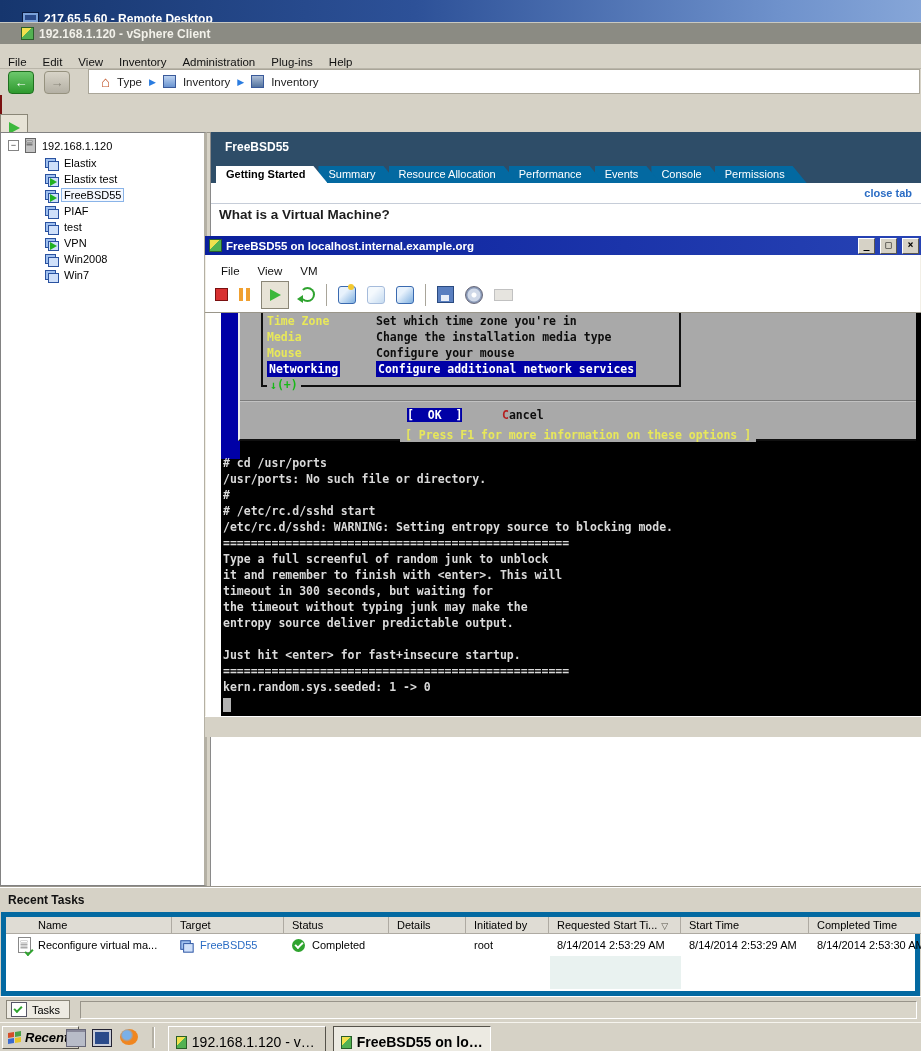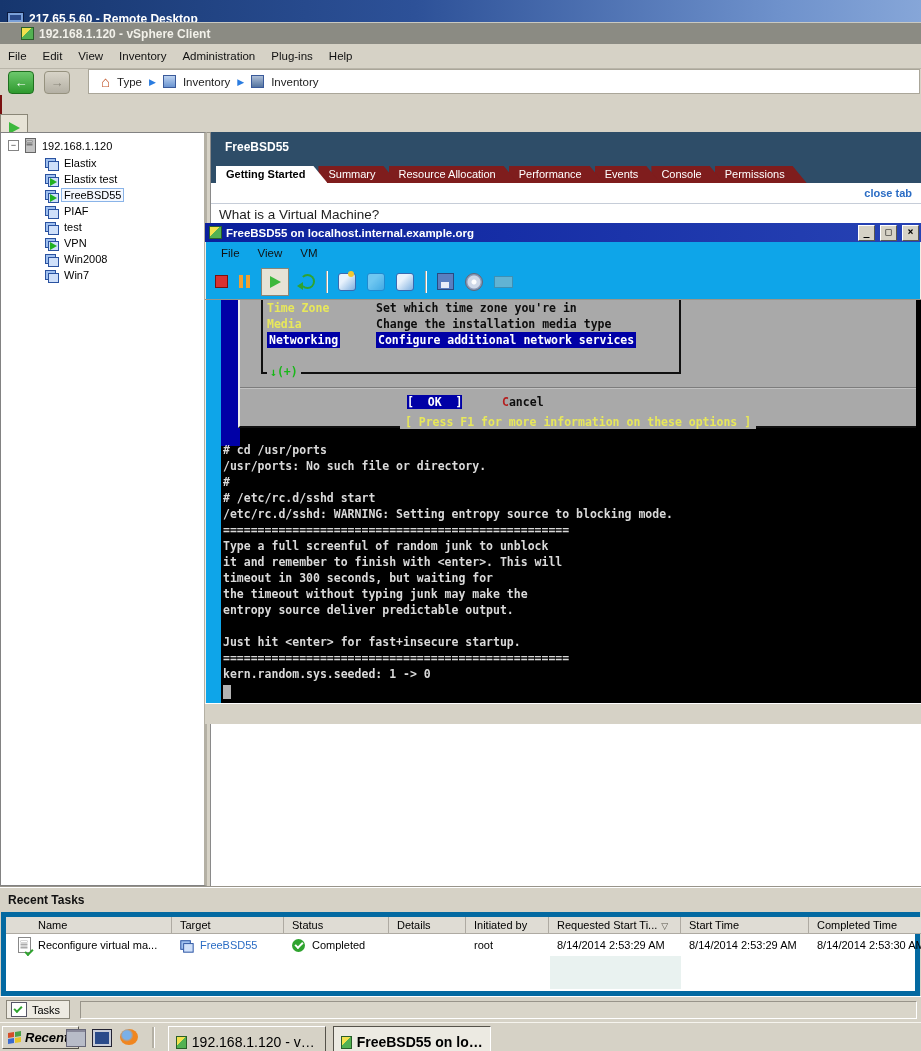--- a/index.html
+++ b/index.html
@@ -4,32 +4,32 @@
 <style>
   html,body{margin:0;padding:0}
   body{width:921px;height:1051px;position:relative;overflow:hidden;
        background:#D6D2C6;font-family:"Liberation Sans",sans-serif;
        -webkit-font-smoothing:none}
   .abs{position:absolute}
 
   
   #rd-bar{left:0;top:0;width:921px;height:38px;
     background:linear-gradient(90deg,#16366e 0%,#2d5198 45%,#6f92cc 85%,#86a6d8 100%);
-    display:flex;align-items:center;gap:5px;padding-left:7px;box-sizing:border-box}
+    display:flex;align-items:center;gap:5px;padding-left:22px;box-sizing:border-box}
   #rd-bar .t{color:#fff;font-weight:bold;font-size:12px}
   .ic-rd{width:15px;height:12px;border:1px solid #0a1a40;background:#7aa0d8;position:relative}
   .ic-rd::after{content:"";position:absolute;left:2px;top:2px;right:2px;height:5px;background:#2a4a8a}
   #vs-bar{left:0;top:22px;width:921px;height:22px;background:#8b8b83;border-top:1px solid #c9c9c2;
     display:flex;align-items:center;gap:5px;padding-left:21px;box-sizing:border-box}
   #vs-bar .t{color:#f2f1ea;font-weight:bold;font-size:12px}
   .ic-vmw{width:13px;height:13px;border:1px solid #295f29;box-sizing:border-box;
     background:linear-gradient(135deg,#f2e14e 0 42%,#52b152 42% 100%)}
 
   
-  .menubar{display:flex;align-items:center;font-size:11.5px;color:#111}
+  .menubar{display:flex;align-items:flex-end;font-size:11.5px;color:#111}
   #menubar{left:0;top:44px;width:921px;height:24px;border-bottom:1px solid #b9b5a9}
   .menu-item{padding:0 8px;cursor:default}
 
   
   #navbar{left:0;top:68px;width:921px;height:28px}
   .nav-btn{position:absolute;top:3px;width:24px;height:21px;border-radius:4px;
     display:flex;align-items:center;justify-content:center;font-weight:bold;font-size:13px}
   .nav-back{left:8px;background:linear-gradient(#6cc86c,#2f9a2f);color:#fff;border:1px solid #1f701f}
   .nav-fwd{left:44px;background:linear-gradient(#d8d4c8,#b4b0a4);color:#8a867a;border:1px solid #96927f}
   #crumbs{position:absolute;left:88px;top:1px;width:832px;height:25px;background:#fff;
@@ -84,30 +84,30 @@
   .vm-ic.running i{position:absolute;z-index:2;left:5px;top:4px;width:0;height:0;
     border-left:7px solid #21b121;border-top:4px solid transparent;border-bottom:4px solid transparent}
   .sel-label{border:1px solid #8ab4e8;background:#f4f8ff;padding:0 2px;margin-left:-3px}
 
   
   #content{left:210px;top:132px;width:711px;height:754px;background:#fff;border-left:1px solid #8a8a8a;box-sizing:border-box}
   #content-header{height:32px;background:#2e4d68;color:#fff;font-weight:bold;font-size:12px;
     padding:8px 0 0 14px;box-sizing:border-box}
   #tab-strip{height:19px;background:#2e4d68;display:flex;align-items:flex-end;padding-left:5px}
   .tab{position:relative;height:17px;line-height:17px;margin-right:-9px;padding:0 22px 0 10px;
-    font-size:11px;color:#fff;background:#7f1d1d;
+    font-size:11px;color:#fff;background:#0369a1;
     clip-path:polygon(0 0,calc(100% - 14px) 0,100% 100%,0 100%);cursor:default;white-space:nowrap}
   .tab.active{background:#fff;color:#000;font-weight:bold}
   #content-body{position:relative;height:703px;background:#fff}
   #close-tab{position:absolute;right:9px;top:4px;color:#2a6cc4;font-weight:bold;font-size:11px;cursor:pointer}
   #content-rule{position:absolute;left:0;right:0;top:20px;border-top:1px solid #c6cdd8}
-  #gs-heading{position:absolute;left:8px;top:24px;font-size:13.5px;font-weight:normal;color:#1d1d1d}
-
-  
-  #vmwin{left:205px;top:223px;width:716px;height:500px;background:#0ea5e9;
+  #gs-heading{position:absolute;left:8px;top:24px;font-size:13.5px;font-weight:bold;color:#1d1d1d}
+
+  
+  #vmwin{left:205px;top:236px;width:716px;height:500px;background:#ffffff;
     box-shadow:0 0 0 1px #f2efe6 inset}
   #vmwin-title{height:19px;background:linear-gradient(90deg,#0a1f9c,#2743b4);display:flex;
     align-items:center;gap:4px;padding:0 2px 0 4px;box-sizing:border-box}
   #vmwin-title .t{color:#fff;font-weight:bold;font-size:11.5px;flex:1;white-space:nowrap}
   .win-ctl{width:15px;height:14px;margin-left:1px;background:#d6d2c6;border:1px solid;
     border-color:#fff #5a574e #5a574e #fff;font-size:10px;line-height:12px;text-align:center;
     font-weight:bold;color:#000;font-family:"DejaVu Sans Mono",monospace}
   #vmwin-menubar{height:22px;padding-left:8px;gap:2px}
   #vmwin-toolbar{height:36px;border-bottom:1px solid #9a968a;display:flex;align-items:center;
     gap:11px;padding-left:10px;box-sizing:border-box}
@@ -352,20 +352,24 @@
     <div id="bsd-dialog">
       <div id="menu-box">
         <div class="menu-row">
           <span class="mi-label"><span>Time Zone</span></span>
           <span class="mi-desc"><span>Set which time zone you're in</span></span>
         </div>
         <div class="menu-row">
           <span class="mi-label"><span>Media</span></span>
           <span class="mi-desc"><span>Change the installation media type</span></span>
         </div>
+        <div class="menu-row">
+          <span class="mi-label"><span>Mouse</span></span>
+          <span class="mi-desc"><span>Configure your mouse</span></span>
+        </div>
         <div class="menu-row sel">
           <span class="mi-label"><span>Networking</span></span>
           <span class="mi-desc"><span>Configure additional network services</span></span>
         </div>
       </div>
       <span id="scroll-ind">↓(+)</span>
       <div id="btn-sep"></div>
       <span id="ok-btn">[  OK  ]</span>
       <span id="cancel-btn"><span class="accel">C</span><span>ancel</span></span>
       <div id="f1-line"><span>[ Press F1 for more information on these options ]</span></div>

